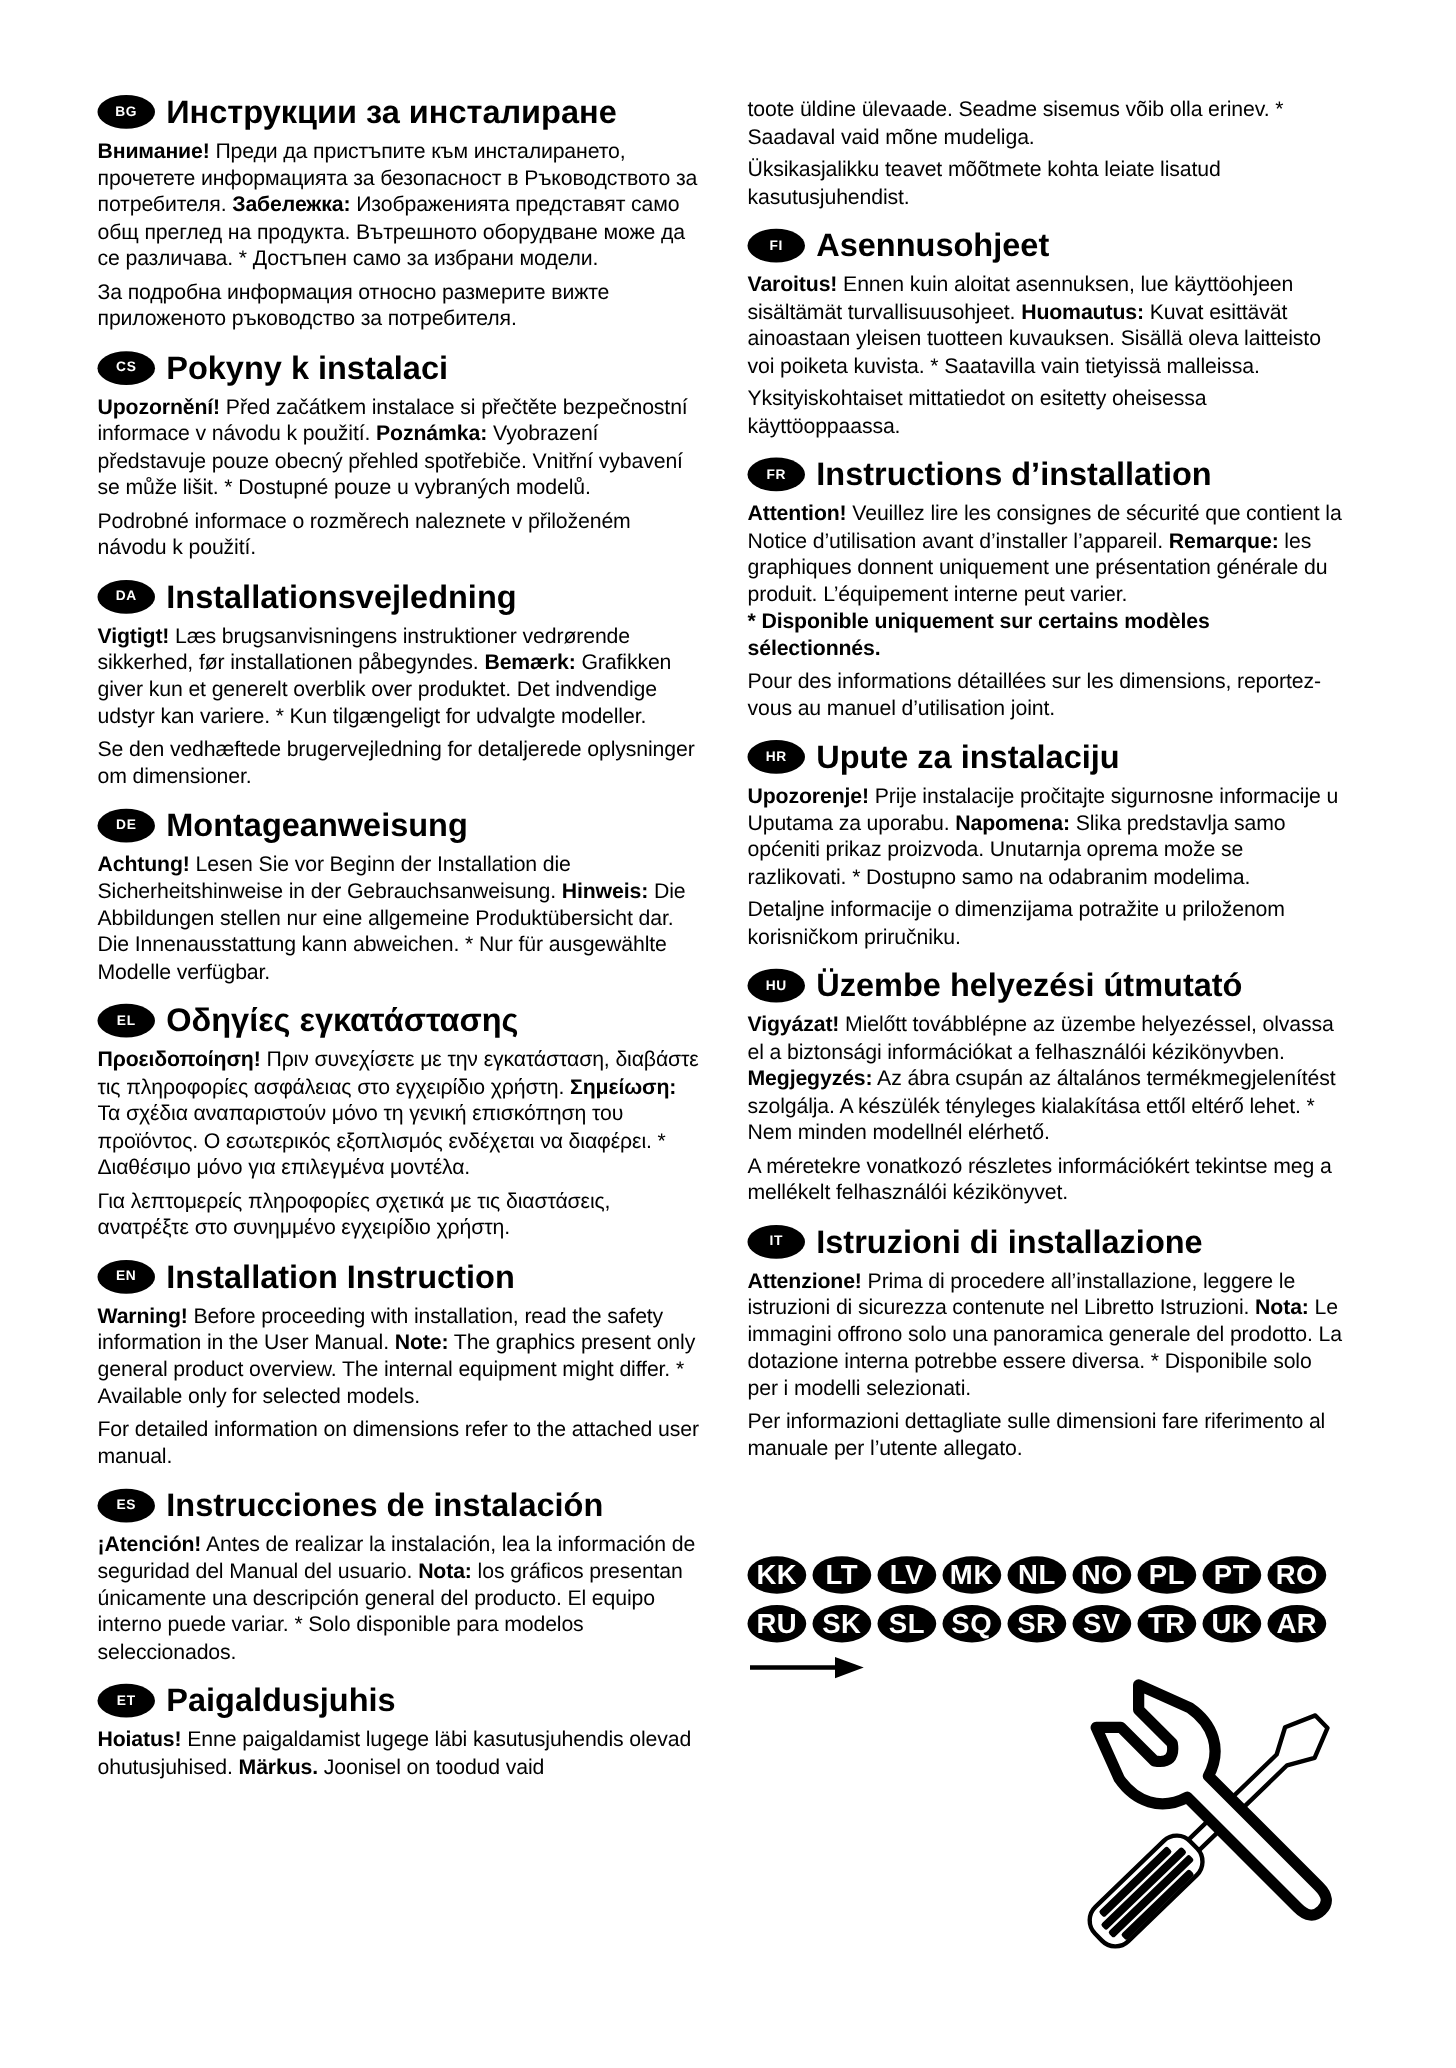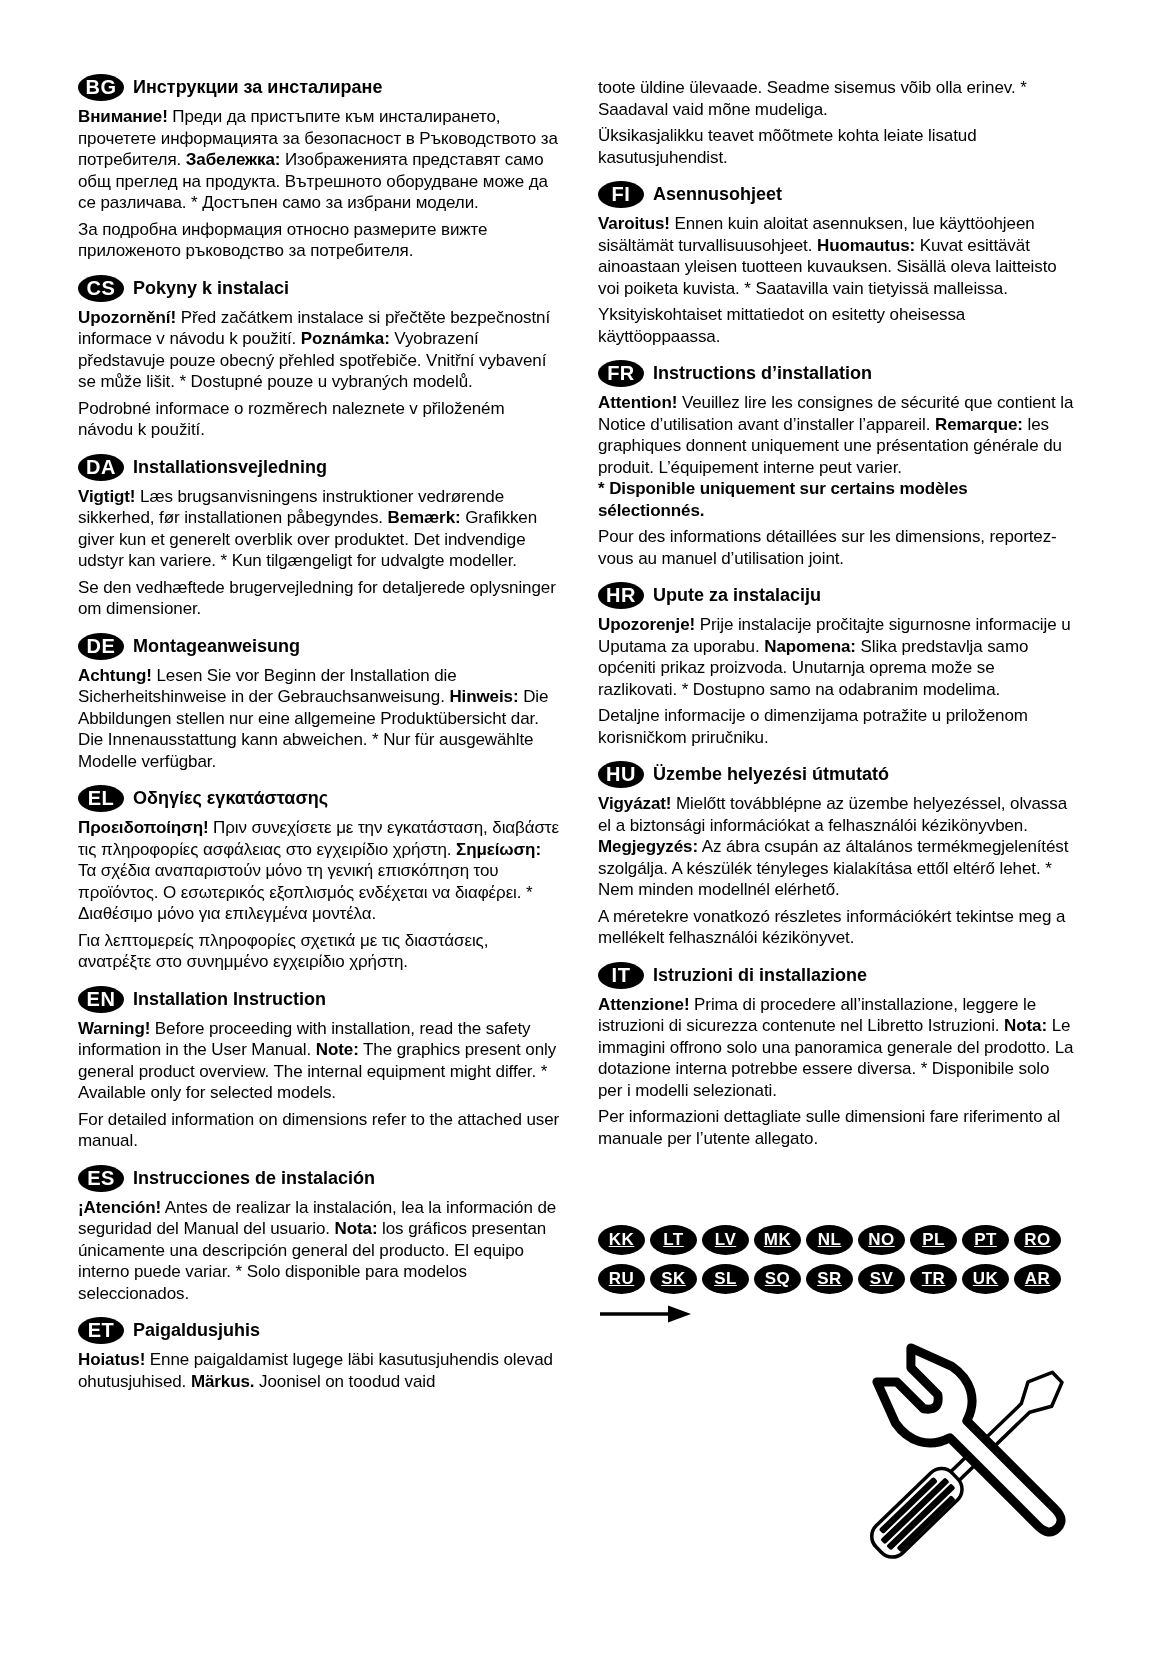--- a/index.html
+++ b/index.html
@@ -34,30 +34,29 @@
   }
   .lang-badge {
     display: inline-flex;
     align-items: center;
     justify-content: center;
     background: #000;
     color: #fff;
     border-radius: 50%;
     font-weight: 700;
     width: 46px; height: 27px;
-    font-size: 20px;
+    font-size: 11px;
     letter-spacing: 0.5px;
     flex: none;
   }
   .lang-badge.big {
     width: 47px; height: 30px;
-    font-size: 17px;
-    text-decoration: underline;
-  }
-  .title { font-weight: 700; font-size: 18px; }
+    font-size: 22px;
+  }
+  .title { font-weight: 700; font-size: 26px; }
 
   .section p {
     font-size: 17px;
     line-height: 21.5px;
     margin-top: 5px;
     letter-spacing: -0.1px;
   }
   .heading + p { margin-top: 0; }
   .section p.tight { margin-top: 0; font-weight: bold; }
   .b { font-weight: 700; }

